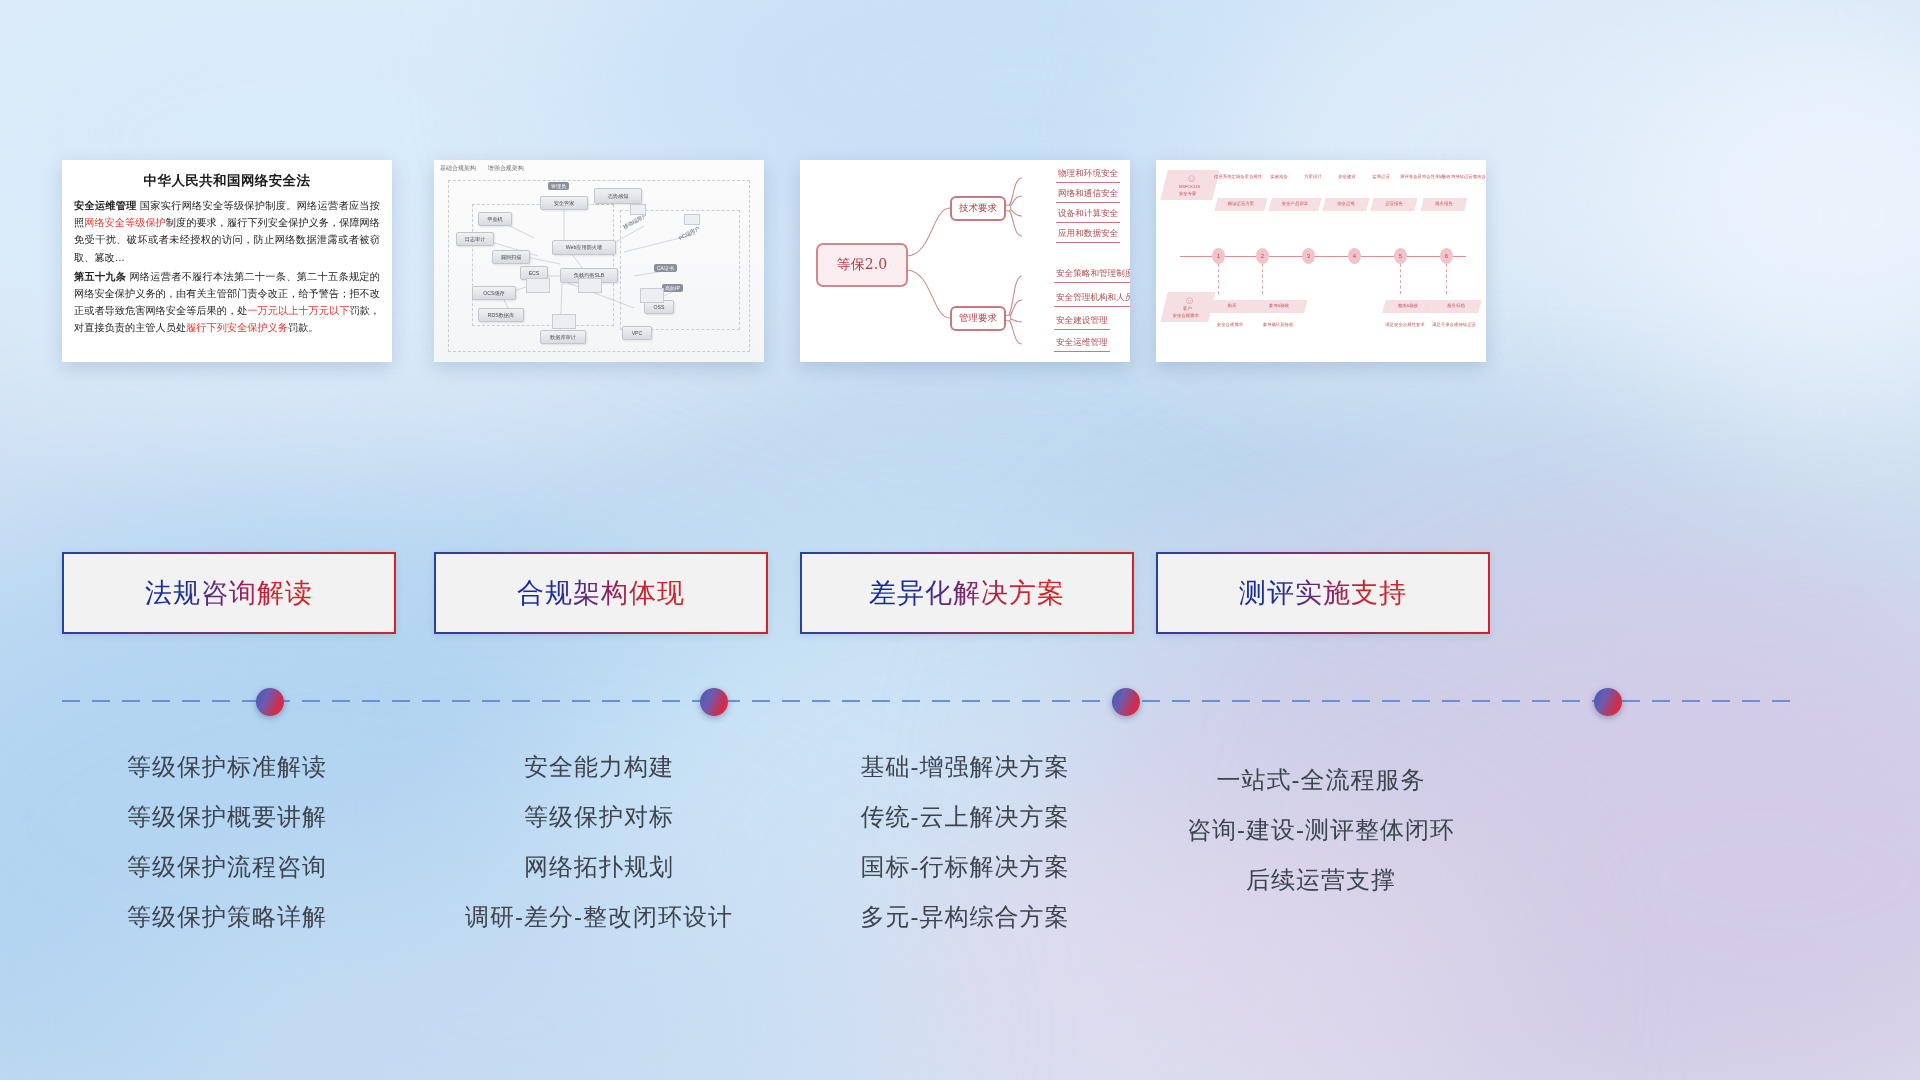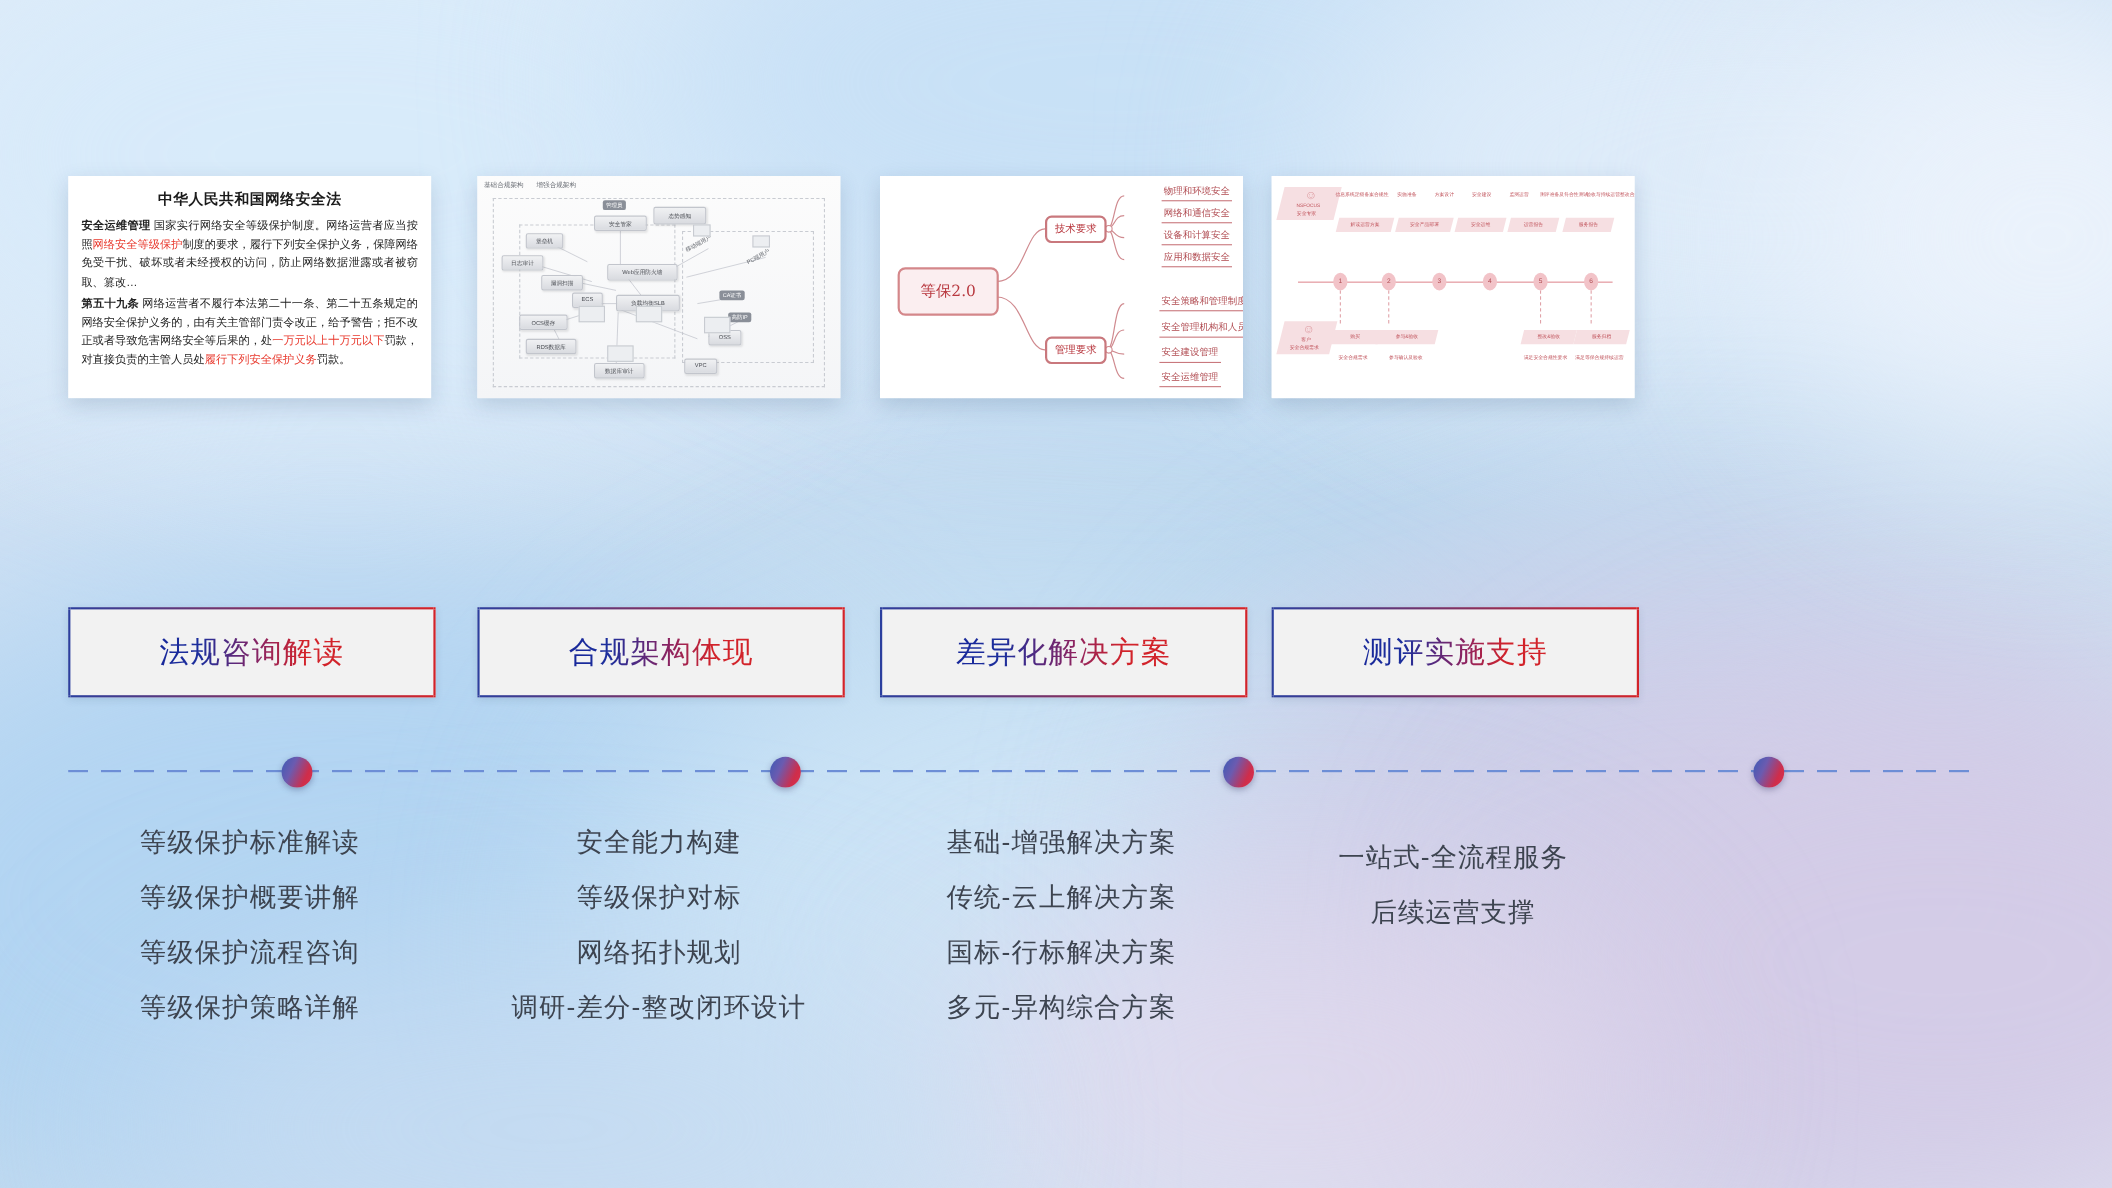--- a/index.html
+++ b/index.html
@@ -341,15 +341,16 @@
     <div>调研-差分-整改闭环设计</div>
   </div>
   <div class="col c3">
     <div>基础-增强解决方案</div>
     <div>传统-云上解决方案</div>
     <div>国标-行标解决方案</div>
     <div>多元-异构综合方案</div>
   </div>
   <div class="col c4">
     <div>一站式-全流程服务</div>
+    <div>咨询-建设-测评整体闭环</div>
     <div>后续运营支撑</div>
   </div>
 </div>
 
 </body></html>

